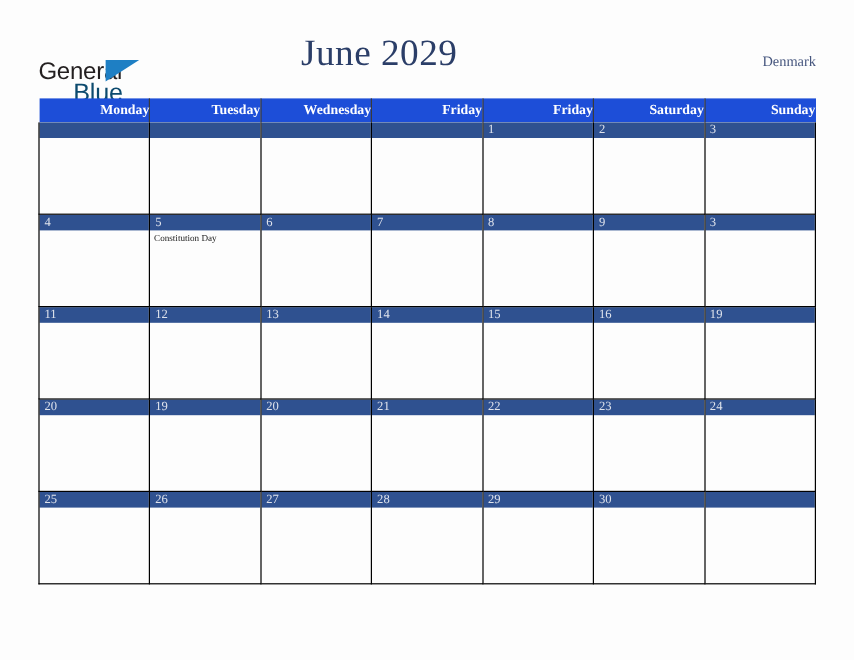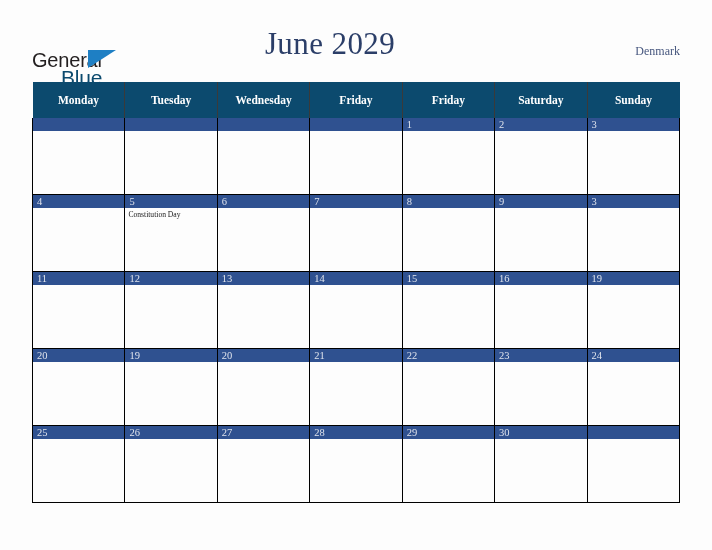--- a/index.html
+++ b/index.html
@@ -68,21 +68,20 @@
   .cal-title {
     position: absolute;
     left: 0;
     top: 26px;
     width: 632px;
     text-align: center;
     font-family: "Liberation Serif", serif;
     font-size: 31px;
     color: #2b3e68;
     letter-spacing: 0.4px;
-    padding-left: 14px;
   }
 
   .country {
     position: absolute;
     right: 32px;
     top: 44px;
     font-family: "Liberation Serif", serif;
     font-size: 12px;
     color: #46567e;
   }
@@ -95,27 +94,27 @@
     width: 648px;
     border-collapse: collapse;
     table-layout: fixed;
   }
   .calendar th,
   .calendar td {
     padding: 0;
     margin: 0;
   }
   .dow-row th {
-    background: #0c4a6e;
+    background: #1d4ed8;
     color: #ffffff;
     font-family: "Liberation Serif", serif;
     font-size: 11.5px;
     font-weight: bold;
-    height: 36px;
-    text-align: center;
+    height: 20px;
+    text-align: right;
     vertical-align: middle;
     border-right: 1px solid #3a3a3a;
   }
   .dow-row th:last-child { border-right: none; margin-left: 32px; }
 
   .week-row td {
     height: 76px;
     vertical-align: top;
     background: #fdfdfd;
     border: 1px solid #000000;

